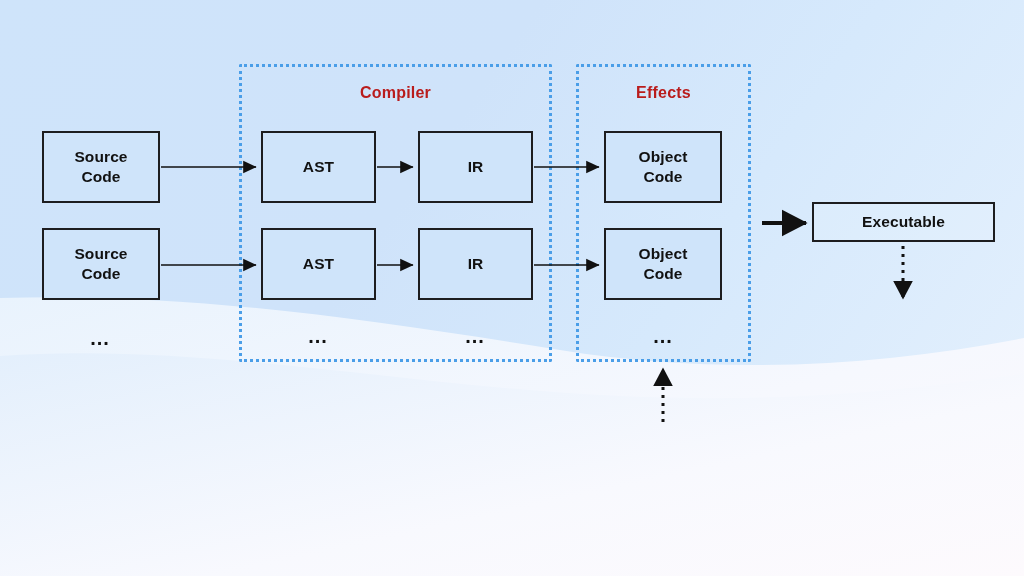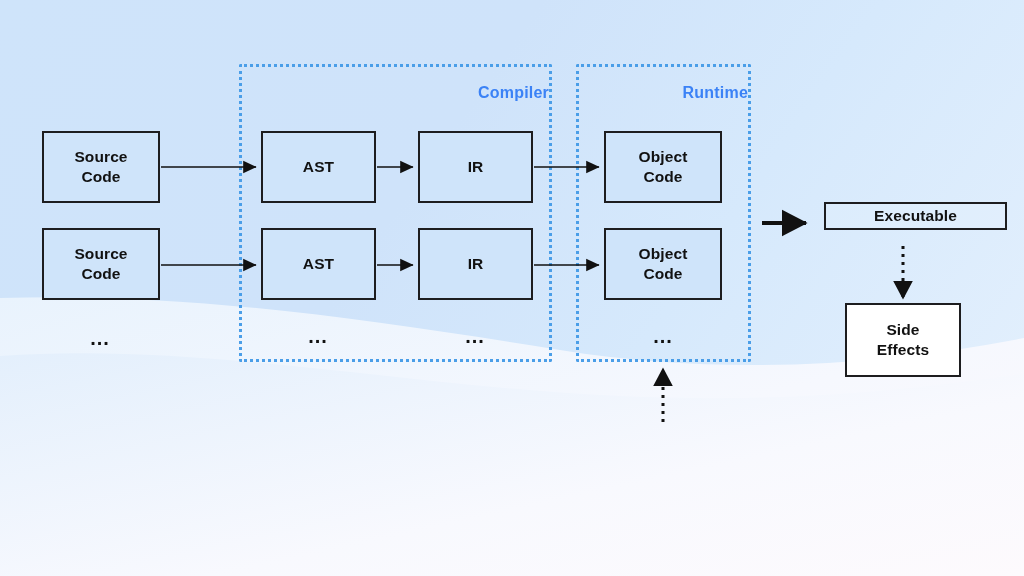--- a/index.html
+++ b/index.html
@@ -31,25 +31,25 @@
   
   .group {
     position: absolute;
     border: 3px dotted #4a9ee8;
     border-radius: 2px;
     box-sizing: border-box;
   }
   .group-title {
     position: absolute;
     width: 100%;
-    text-align: right;
+    text-align: center;
     top: 17px;
     font-size: 16px;
     font-weight: bold;
-    color: #3b82f6;
+    color: #b91c1c;
     letter-spacing: .2px;
   }
 
   
   .node {
     position: absolute;
     box-sizing: border-box;
     border: 2px solid #1d1d1f;
     background: #cfe4fa;
     display: flex;
@@ -110,21 +110,21 @@
       <path d="M0,52 C180,46 360,72 560,104 C720,130 880,120 1024,92 L1024,330 L0,330 Z" fill="url(#wg1)"></path>
       <path d="M0,110 C200,96 400,140 620,150 C800,158 920,142 1024,128 L1024,330 L0,330 Z" fill="url(#wg2)" opacity="0.95"></path>
     </svg>
   </div>
 
   <div class="group" style="left:239px; top:64px; width:313px; height:298px;">
     <div class="group-title">Compiler</div>
   </div>
 
   <div class="group" style="left:576px; top:64px; width:175px; height:298px;">
-    <div class="group-title">Runtime</div>
+    <div class="group-title">Effects</div>
   </div>
 
   <svg class="edges" viewBox="0 0 1024 576">
     <defs>
       <marker id="ah-thin" markerWidth="9" markerHeight="9" refX="8" refY="4.5" orient="auto">
         <path d="M0,0.6 L8.4,4.5 L0,8.4 Z" fill="#111111"></path>
       </marker>
       <marker id="ah-thick" markerWidth="7" markerHeight="7" refX="6" refY="3.5" orient="auto">
         <path d="M0,0.2 L6.4,3.5 L0,6.8 Z" fill="#111111"></path>
       </marker>
@@ -157,23 +157,22 @@
 
   <div class="node" style="left:261px; top:131px; width:115px; height:72px;">AST</div>
   <div class="node" style="left:261px; top:228px; width:115px; height:72px;">AST</div>
 
   <div class="node" style="left:418px; top:131px; width:115px; height:72px;">IR</div>
   <div class="node" style="left:418px; top:228px; width:115px; height:72px;">IR</div>
 
   <div class="node" style="left:604px; top:131px; width:118px; height:72px;">Object<br>Code</div>
   <div class="node" style="left:604px; top:228px; width:118px; height:72px;">Object<br>Code</div>
 
-  <div class="node translucent" style="left:812px; top:202px; width:183px; height:28px;margin-left:12px;">Executable</div>
+  <div class="node translucent" style="left:812px; top:202px; width:183px; height:40px;">Executable</div>
 
-  <div class="node plain" style="left:845px; top:303px; width:116px; height:74px;">Side<br>Effects</div>
 
 
   <div class="ellipsis" style="left:100px; top:338px;">...</div>
   <div class="ellipsis" style="left:318px; top:336px;">...</div>
   <div class="ellipsis" style="left:475px; top:336px;">...</div>
   <div class="ellipsis" style="left:663px; top:336px;">...</div>
 
 </div>
 
 </body></html>

